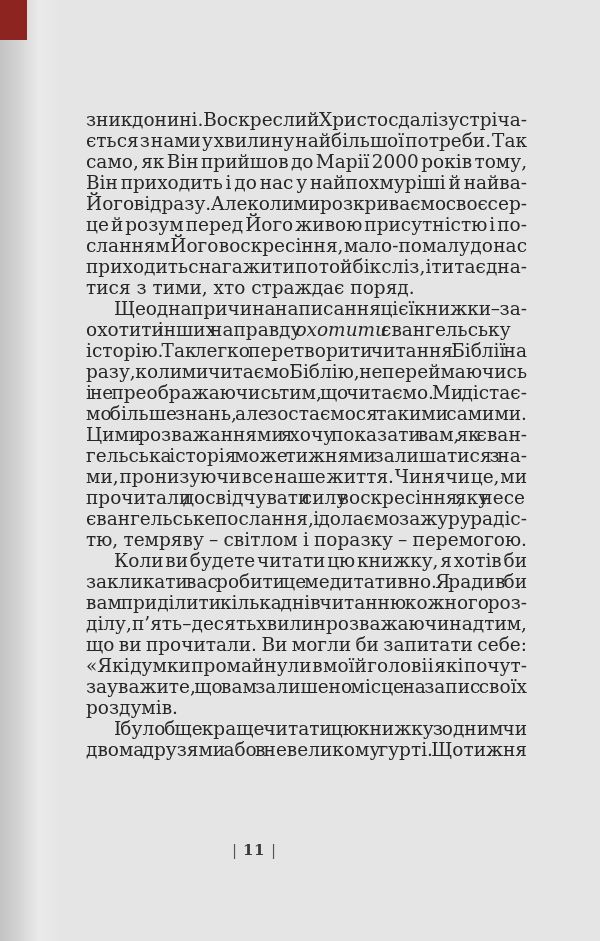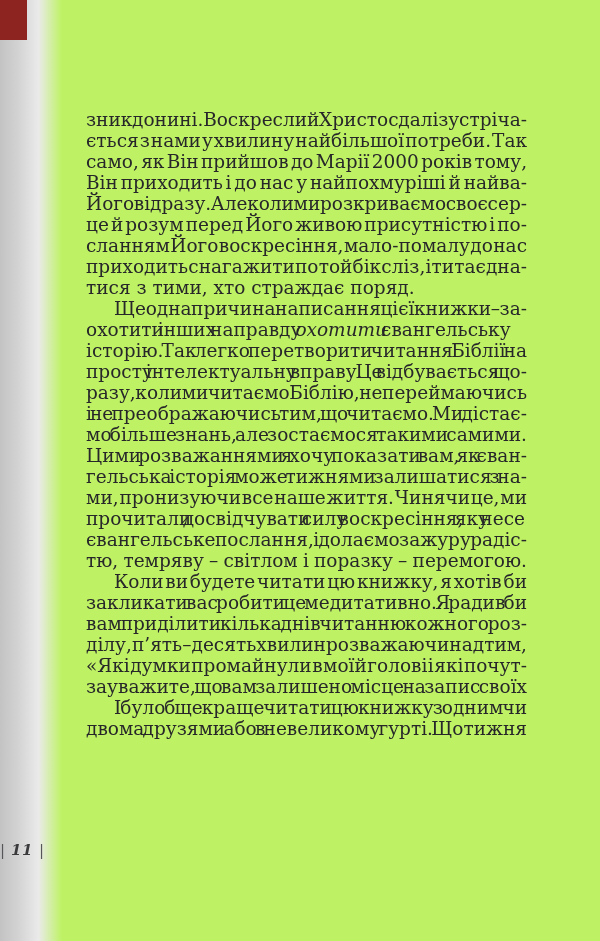--- a/index.html
+++ b/index.html
@@ -1,38 +1,38 @@
 <!DOCTYPE html>
 <html><head>
 <meta charset="utf-8">
 <style>
   html,body{margin:0;padding:0;background:#ffffff;}
   .page{
     position:relative;width:600px;height:941px;overflow:hidden;
-    background:#bef264;font-family:"DejaVu Serif",serif;
+    background:#e5e5e5;font-family:"DejaVu Serif",serif;
   }
   .gutter{
     position:absolute;left:0;top:0;width:62px;height:100%;
     background:linear-gradient(to right,#c3c3c3 0%,#d2d2d2 28%,#eaeaea 62%,rgba(255,255,255,0) 100%);
   }
   .bookmark{
     position:absolute;left:0;top:0;width:27px;height:40px;
     background:#8e2420;
   }
   .textblock{
     position:absolute;left:86px;top:109px;width:441px;
     color:#27272a;font-size:18.5px;line-height:21px;
   }
   .para{margin:0;padding:0;}
   .ln{white-space:nowrap;height:21px;}
   .ind{text-indent:28px;}
   .it{font-style:italic;}
   .footer{
-    position:absolute;left:0;top:841px;width:508px;text-align:left;
-    color:#3a3a3c;font-size:15px;line-height:18px;font-style:italic;
+    position:absolute;left:0;top:841px;width:508px;text-align:center;
+    color:#3a3a3c;font-size:15px;line-height:18px;
   }
   .footer .bar{color:#55555a;}
   .pgnum{font-weight:bold;margin:0 6px;letter-spacing:0.5px;}
 </style>
 </head>
 <body>
 
 <div class="page">
   <div class="gutter"></div>
   <div class="bookmark"></div>
@@ -47,39 +47,40 @@
       <div class="ln" style="word-spacing: -3.84px;">це й розум перед Його живою присутністю і по-</div>
       <div class="ln" style="word-spacing: -5.49px;">сланням Його воскресіння, мало-помалу до нас</div>
       <div class="ln" style="word-spacing: -5.7px;">приходить снага жити по той бік сліз, іти та єдна-</div>
       <div class="ln pl">тися з тими, хто страждає поряд.</div>
     </div>
 
     <div class="para">
       <div class="ln ind" style="word-spacing: -6.31px;">Ще одна причина написання цієї книжки – за-</div>
       <div class="ln" style="word-spacing: -11.85px;"><span>охотити інших направду </span><span class="it">охотити</span><span> євангельську</span></div>
       <div class="ln" style="word-spacing: -7.68px;">історію. Так легко перетворити читання Біблії на</div>
-      <div class="ln" style="word-spacing: -12.89px;">просту інтелектуальну вправу. Це відбувається що-</div>
       <div class="ln" style="word-spacing: -6.29px;">разу, коли ми читаємо Біблію, не переймаючись</div>
       <div class="ln" style="word-spacing: -7.77px;">і не преображаючись тим, що читаємо. Ми дістає-</div>
       <div class="ln" style="word-spacing: -7.61px;">мо більше знань, але зостаємося такими самими.</div>
       <div class="ln" style="word-spacing: -8.92px;">Цими розважаннями я хочу показати вам, як єван-</div>
       <div class="ln" style="word-spacing: -8.07px;">гельська історія може тижнями залишатися з на-</div>
       <div class="ln" style="word-spacing: -5.09px;">ми, пронизуючи все наше життя. Чинячи це, ми</div>
       <div class="ln" style="word-spacing: -14.44px;">прочитали досвідчувати силу воскресіння, яку несе</div>
       <div class="ln" style="word-spacing: -6.49px;">євангельське послання, і долаємо зажуру радіс-</div>
       <div class="ln pl" style="word-spacing: -0.67px;">тю, темряву – світлом і поразку – перемогою.</div>
     </div>
 
     <div class="para">
       <div class="ln ind" style="word-spacing: -4.14px;">Коли ви будете читати цю книжку, я хотів би</div>
       <div class="ln" style="word-spacing: -7.69px;">закликати вас робити це медитативно. Я радив би</div>
       <div class="ln" style="word-spacing: -7.08px; text-align: right;">вам приділити кілька днів читанню кожного роз-</div>
       <div class="ln" style="word-spacing: -5.79px;">ділу, п’ять – десять хвилин розважаючи над тим,</div>
+      <div class="ln" style="word-spacing: -1.47px;">що ви прочитали. Ви могли би запитати себе:</div>
       <div class="ln" style="word-spacing: -5.39px;">«Які думки промайнули в моїй голові і які почут-</div>
       <div class="ln" style="word-spacing: -7.47px;">зауважите, що вам залишено місце на запис своїх</div>
+      <div class="ln pl">роздумів.</div>
     </div>
 
     <div class="para">
       <div class="ln ind" style="word-spacing: -6.82px;">І було б ще краще читати цю книжку з одним чи</div>
       <div class="ln" style="word-spacing: -7.66px;">двома друзями або в невеликому гурті. Щотижня</div>
     </div>
   </div>
 
   <div class="footer">
     <span class="bar">|</span><span class="pgnum">11</span><span class="bar">|</span>

